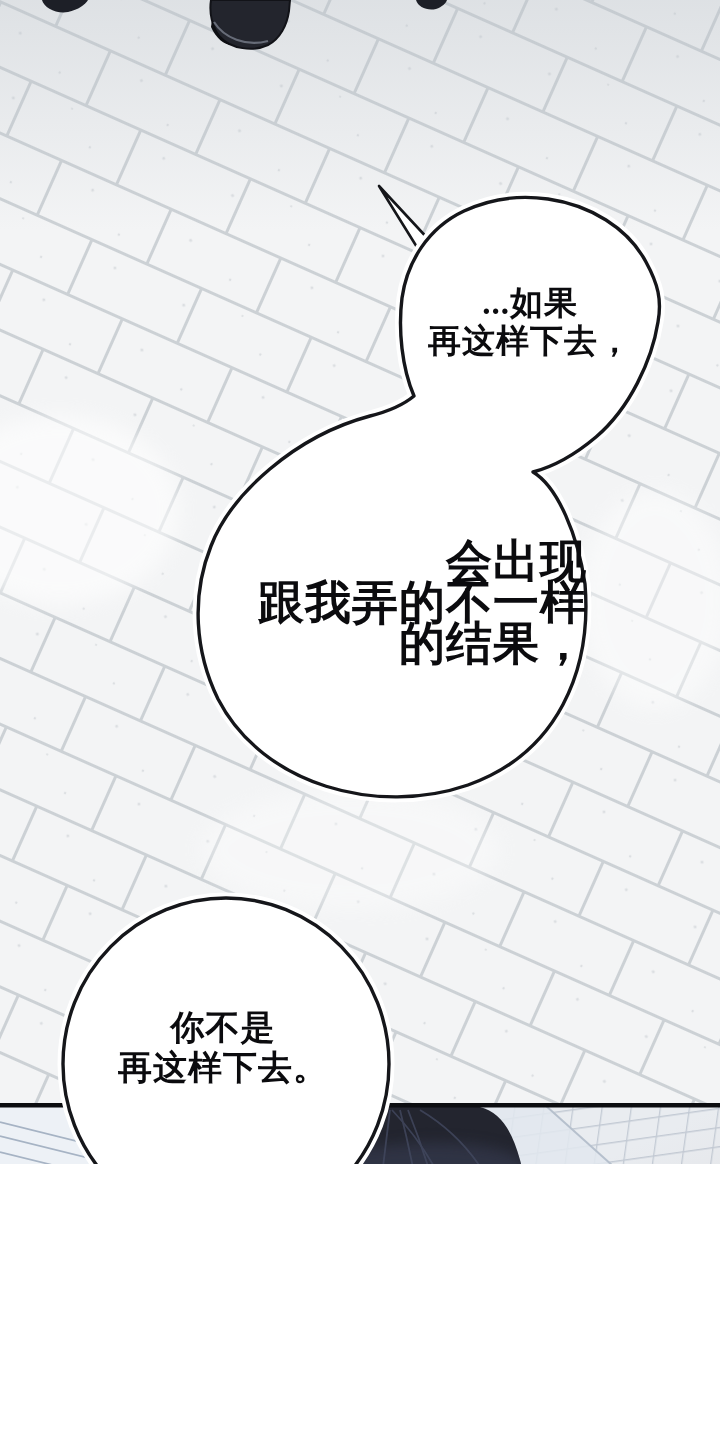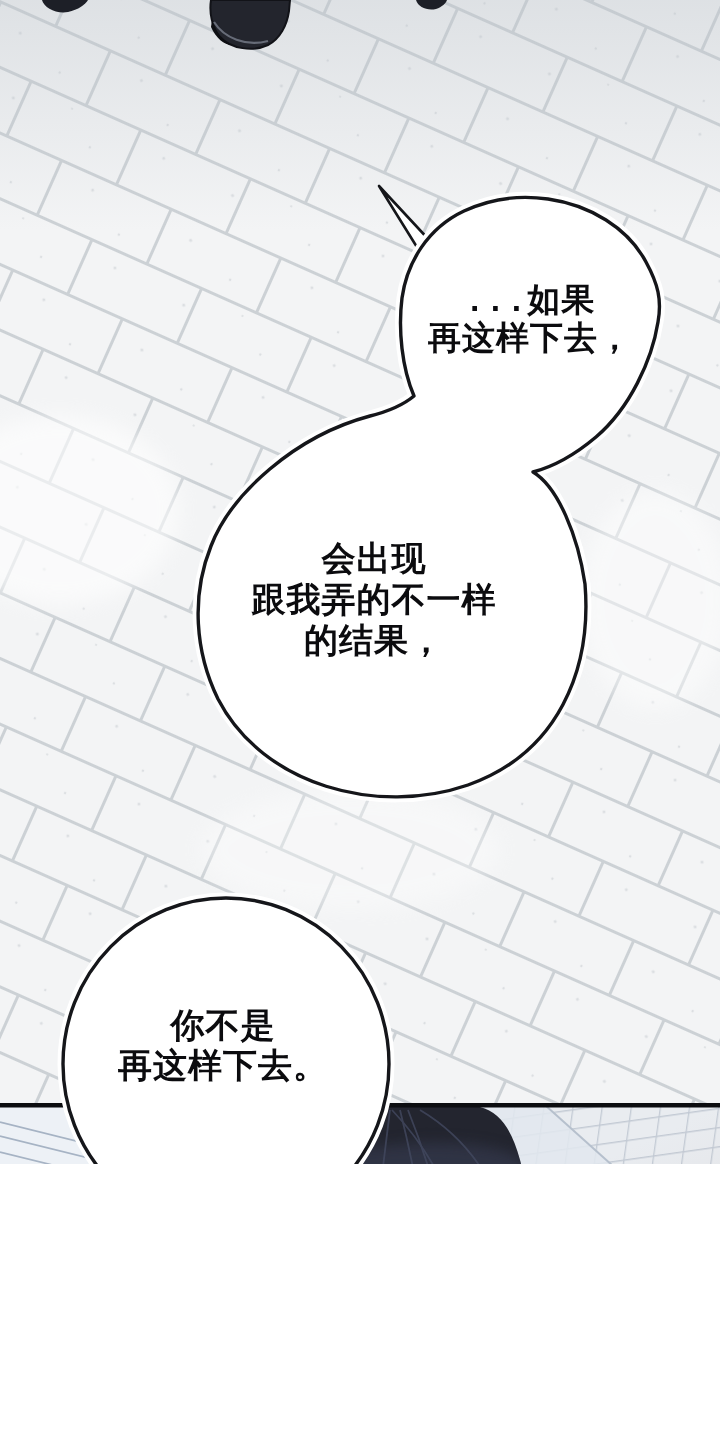--- a/index.html
+++ b/index.html
@@ -1,32 +1,32 @@
 <!DOCTYPE html>
 <html><head>
 <meta charset="utf-8">
 <style>
   html,body{margin:0;padding:0;background:#ffffff;}
   .page{
     position:relative;width:720px;height:1164px;overflow:hidden;
     background:#f3f4f5;
-    font-family:Liberation Mono, monospace;
+    font-family:Liberation Serif, serif;
   }
   .art{position:absolute;left:0;top:0;width:720px;height:1440px;display:block;}
   .bubble-text{
     position:absolute;
     color:#0b0b0e;
     font-weight:700;
     text-align:center;
     white-space:pre-line;
     letter-spacing:1px;
     pointer-events:none;
   }
   .bt1{left:390px;top:284px;width:280px;font-size:33px;line-height:38px;}
-  .bt2{left:174px;top:541px;width:400px;font-size:34px;line-height:41px;}
+  .bt2{left:187px;top:541px;width:400px;font-size:46px;line-height:41px;text-align:right;}
   .bt3{left:58px;top:1008px;width:330px;font-size:34px;line-height:40px;}
 </style>
 </head>
 <body>
 
 <div class="page">
 
 <svg class="art" viewBox="0 0 720 1440" xmlns="http://www.w3.org/2000/svg">
   <defs>
     <pattern id="bricks" width="240" height="120" patternUnits="userSpaceOnUse" patternTransform="rotate(24)">

